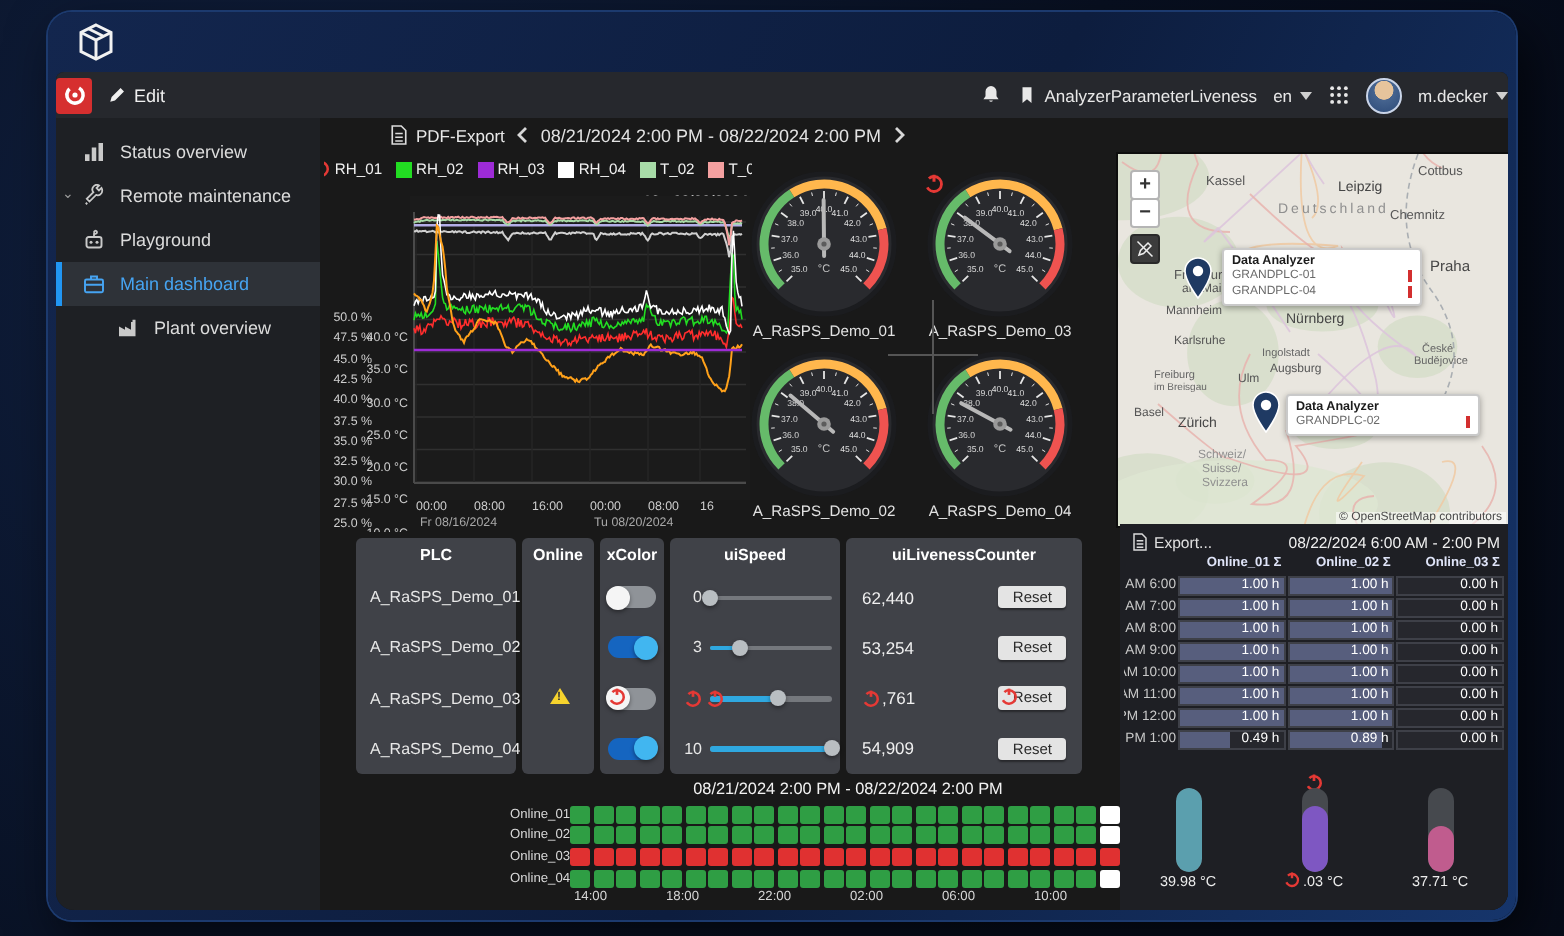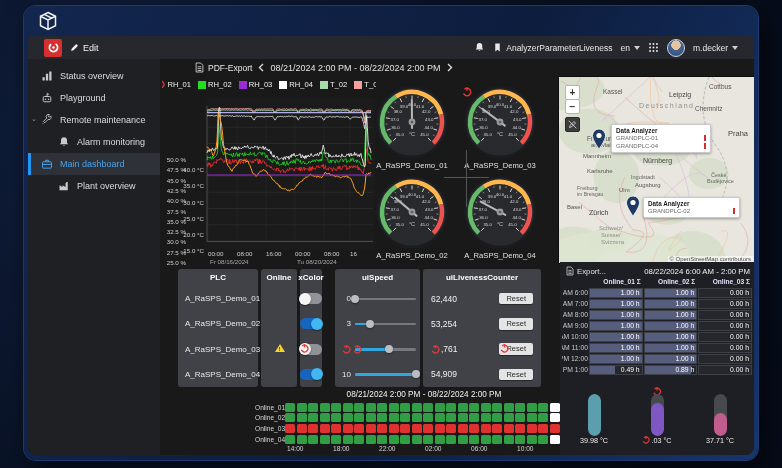--- a/index.html
+++ b/index.html
@@ -6,21 +6,21 @@
   #stage{position:relative;width:782px;height:468px;overflow:hidden;
     font-family:"Liberation Sans",sans-serif;
     background:radial-gradient(circle at 18% 30%, #101f3e 0%, #081021 60%, #060b18 100%);}
   .window{position:absolute;left:24px;top:6px;width:734px;height:454px;border-radius:12px;
     background:linear-gradient(115deg,#13264e 0%,#0d1d3e 55%,#16356b 100%);
     box-shadow:0 0 0 1px #1c3a6e,6px 10px 26px rgba(0,0,0,.65);}
   .frame-top{position:absolute;left:0;top:0;width:100%;height:30px;}
   .frame-cube{position:absolute;left:14px;top:5px;width:20px;height:20px;color:#f2f2f2;}
   .app{position:absolute;left:4px;right:4px;top:30px;bottom:5px;background:#191919;border-radius:4px 4px 9px 9px;overflow:hidden;display:flex;flex-direction:column;}
   
-  .hdr{height:23px;background:#26282d;display:flex;align-items:center;padding:0 16px;gap:8px;flex:0 0 auto;}
+  .hdr{height:23px;background:#26282d;display:flex;align-items:center;padding:0 0;gap:8px;flex:0 0 auto;}
   .logo{width:18px;height:18px;border-radius:2px;background:#d62f2f;display:flex;align-items:center;justify-content:center;}
   .edit{display:flex;align-items:center;gap:4px;color:#f0f0f0;font-size:9px;}
   .hspace{flex:1;}
   .hbtn{display:flex;align-items:center;gap:4px;color:#e8e8e8;font-size:8.5px;cursor:default;}
   .caret{width:0;height:0;border-left:3px solid transparent;border-right:3px solid transparent;border-top:4px solid #cfcfcf;display:inline-block;}
   .avatar{width:16px;height:16px;border-radius:50%;border:1px solid #c9d4e8;
     background:radial-gradient(circle at 50% 32%, #e6c49c 0%, #e6c49c 34%, #46648f 36%, #2c4a78 100%);}
   
   .bodyrow{flex:1;display:flex;min-height:0;}
   .sb{width:132px;background:#1e2024;padding-top:6px;flex:0 0 auto;}
@@ -194,46 +194,38 @@
         <div class="sb" id="sidebar">
             <div class="sb-item">
               <span class="ic">
                 <svg viewBox="0 0 16 16" width="12" height="12">
                   <path d="M2 9.5h3V14H2zM6.5 5h3v9h-3zM11 2h3v12h-3z" fill="currentColor"></path>
                 </svg>
               </span>
               <span>Status overview</span>
             </div>
             <div class="sb-item">
+              <span class="sb-exp">⌄</span>
+              <span class="ic">
+                <svg viewBox="0 0 16 16" width="12" height="12">
+                  <path d="M13.5 4.5a3 3 0 0 1-4.1 2.8L5 11.7 3.2 9.9l4.4-4.4A3 3 0 0 1 11.4 1l-1.7 1.7 1.6 1.6 1.7-1.7c.3.5.5 1.2.5 1.9zM2.5 12.5l1 1" stroke="currentColor" stroke-width="1.2" fill="none"></path>
+                </svg>
+              </span>
+              <span>Remote maintenance</span>
+            </div>
+            <div class="sb-item">
               <span class="ic">
                 <svg viewBox="0 0 16 16" width="12" height="12">
                   <rect x="3" y="6" width="10" height="7" rx="1.5" fill="none" stroke="currentColor" stroke-width="1.3"></rect>
                   <circle cx="6" cy="9.5" r="1" fill="currentColor"></circle>
                   <circle cx="10" cy="9.5" r="1" fill="currentColor"></circle>
                   <path d="M8 6V3.5M8 2.8a1 1 0 1 1 0 .1" stroke="currentColor" stroke-width="1.2" fill="none"></path>
                 </svg>
               </span>
               <span>Playground</span>
-            </div>
-            <div class="sb-item">
-              <span class="sb-exp">⌄</span>
-              <span class="ic">
-                <svg viewBox="0 0 16 16" width="12" height="12">
-                  <path d="M13.5 4.5a3 3 0 0 1-4.1 2.8L5 11.7 3.2 9.9l4.4-4.4A3 3 0 0 1 11.4 1l-1.7 1.7 1.6 1.6 1.7-1.7c.3.5.5 1.2.5 1.9zM2.5 12.5l1 1" stroke="currentColor" stroke-width="1.2" fill="none"></path>
-                </svg>
-              </span>
-              <span>Remote maintenance</span>
-            </div>
-            <div class="sb-item ind">
-              <span class="ic">
-                <svg viewBox="0 0 16 16" width="12" height="12">
-                  <path d="M8 1.5a4 4 0 0 0-4 4v3.4L2.5 11h11L12 8.9V5.5a4 4 0 0 0-4-4zM6.6 12a1.5 1.5 0 0 0 2.8 0z" fill="currentColor"></path>
-                </svg>
-              </span>
-              <span>Alarm monitoring</span>
             </div>
             <div class="sb-item active">
               <span class="ic">
                 <svg viewBox="0 0 16 16" width="12" height="12">
                   <rect x="2" y="5" width="12" height="8.5" rx="1" fill="none" stroke="currentColor" stroke-width="1.3"></rect>
                   <path d="M6 5V3h4v2M2 8.5h12" stroke="currentColor" stroke-width="1.3" fill="none"></path>
                 </svg>
               </span>
               <span>Main dashboard</span>
             </div>
@@ -587,21 +579,21 @@
                 <path d="M66 100 q-14 27 8 53 q24 -0 -7 22 q30 4 17 -37" fill="none" stroke="#e7b3ae" stroke-width="0.9" opacity="0.85"></path>
                 <path d="M136 73 q8 25 -13 -23 q-29 13 26 51 q-13 -17 -48 24" fill="none" stroke="#dcc3dc" stroke-width="0.9" opacity="0.85"></path>
                 <path d="M182 146 q23 32 -30 53 q-15 3 -12 23 q18 9 25 13" fill="none" stroke="#e7b3ae" stroke-width="0.9" opacity="0.85"></path>
                 <path d="M150 0 q-15 40 8 70 q20 30 0 60" fill="none" stroke="#9aa0a8" stroke-width="0.8" stroke-dasharray="3 2" opacity="0.8"></path>
               </svg>
               <span class="map-label" style="left: 82px; top: 28px; font-size: 7px; color: rgb(143, 143, 143); letter-spacing: 1.5px;">Deutschland</span>
               <span class="map-label" style="left: 112px; top: 17px; font-size: 7px; color: rgb(69, 69, 69);">Leipzig</span>
               <span class="map-label" style="left: 46px; top: 14px; font-size: 6.5px; color: rgb(85, 85, 85);">Kassel</span>
               <span class="map-label" style="left: 138px; top: 31px; font-size: 6.5px; color: rgb(85, 85, 85);">Chemnitz</span>
               <span class="map-label" style="left: 152px; top: 9px; font-size: 6.5px; color: rgb(85, 85, 85);">Cottbus</span>
-              <span class="map-label" style="left: 158px; top: 56px; font-size: 7.5px; color: rgb(69, 69, 69); margin-left: 13px;">Praha</span>
+              <span class="map-label" style="left: 158px; top: 56px; font-size: 7.5px; color: rgb(69, 69, 69);">Praha</span>
               <span class="map-label" style="left: 30px; top: 61px; font-size: 6.5px; color: rgb(85, 85, 85);">Frankfurt</span>
               <span class="map-label" style="left: 34px; top: 68px; font-size: 6px; color: rgb(85, 85, 85);">am Main</span>
               <span class="map-label" style="left: 26px; top: 79px; font-size: 6px; color: rgb(85, 85, 85);">Mannheim</span>
               <span class="map-label" style="left: 86px; top: 83px; font-size: 7px; color: rgb(69, 69, 69);">Nürnberg</span>
               <span class="map-label" style="left: 30px; top: 94px; font-size: 6px; color: rgb(85, 85, 85);">Karlsruhe</span>
               <span class="map-label" style="left: 74px; top: 100px; font-size: 5.5px; color: rgb(102, 102, 102);">Ingolstadt</span>
               <span class="map-label" style="left: 78px; top: 108px; font-size: 6px; color: rgb(85, 85, 85);">Augsburg</span>
               <span class="map-label" style="left: 62px; top: 113px; font-size: 6px; color: rgb(85, 85, 85);">Ulm</span>
               <span class="map-label" style="left: 20px; top: 111px; font-size: 5.5px; color: rgb(102, 102, 102);">Freiburg</span>
               <span class="map-label" style="left: 20px; top: 117px; font-size: 5px; color: rgb(102, 102, 102);">im Breisgau</span>
@@ -680,21 +672,21 @@
                 </div>
                 <div class="prow">
                   <span style="margin: 0px auto; position: relative;"><span class="oncirc off"><span class="tri">
                         <i>!</i>
                       </span></span></span>
                 </div>
                 <div class="prow">
                   <span style="margin: 0px auto; position: relative;"><span class="oncirc ok"></span></span>
                 </div>
               </div>
-              <div class="panel" style="left: 140px; width: 22px;">
+              <div class="panel" style="left: 140px; width: 32px;">
                 <div class="ph">xColor</div>
                 <div class="prow">
                   <span class="toggle off">
                     <span class="knob"></span>
                   </span>
                 </div>
                 <div class="prow">
                   <span class="toggle on">
                     <span class="knob"></span>
                   </span>

